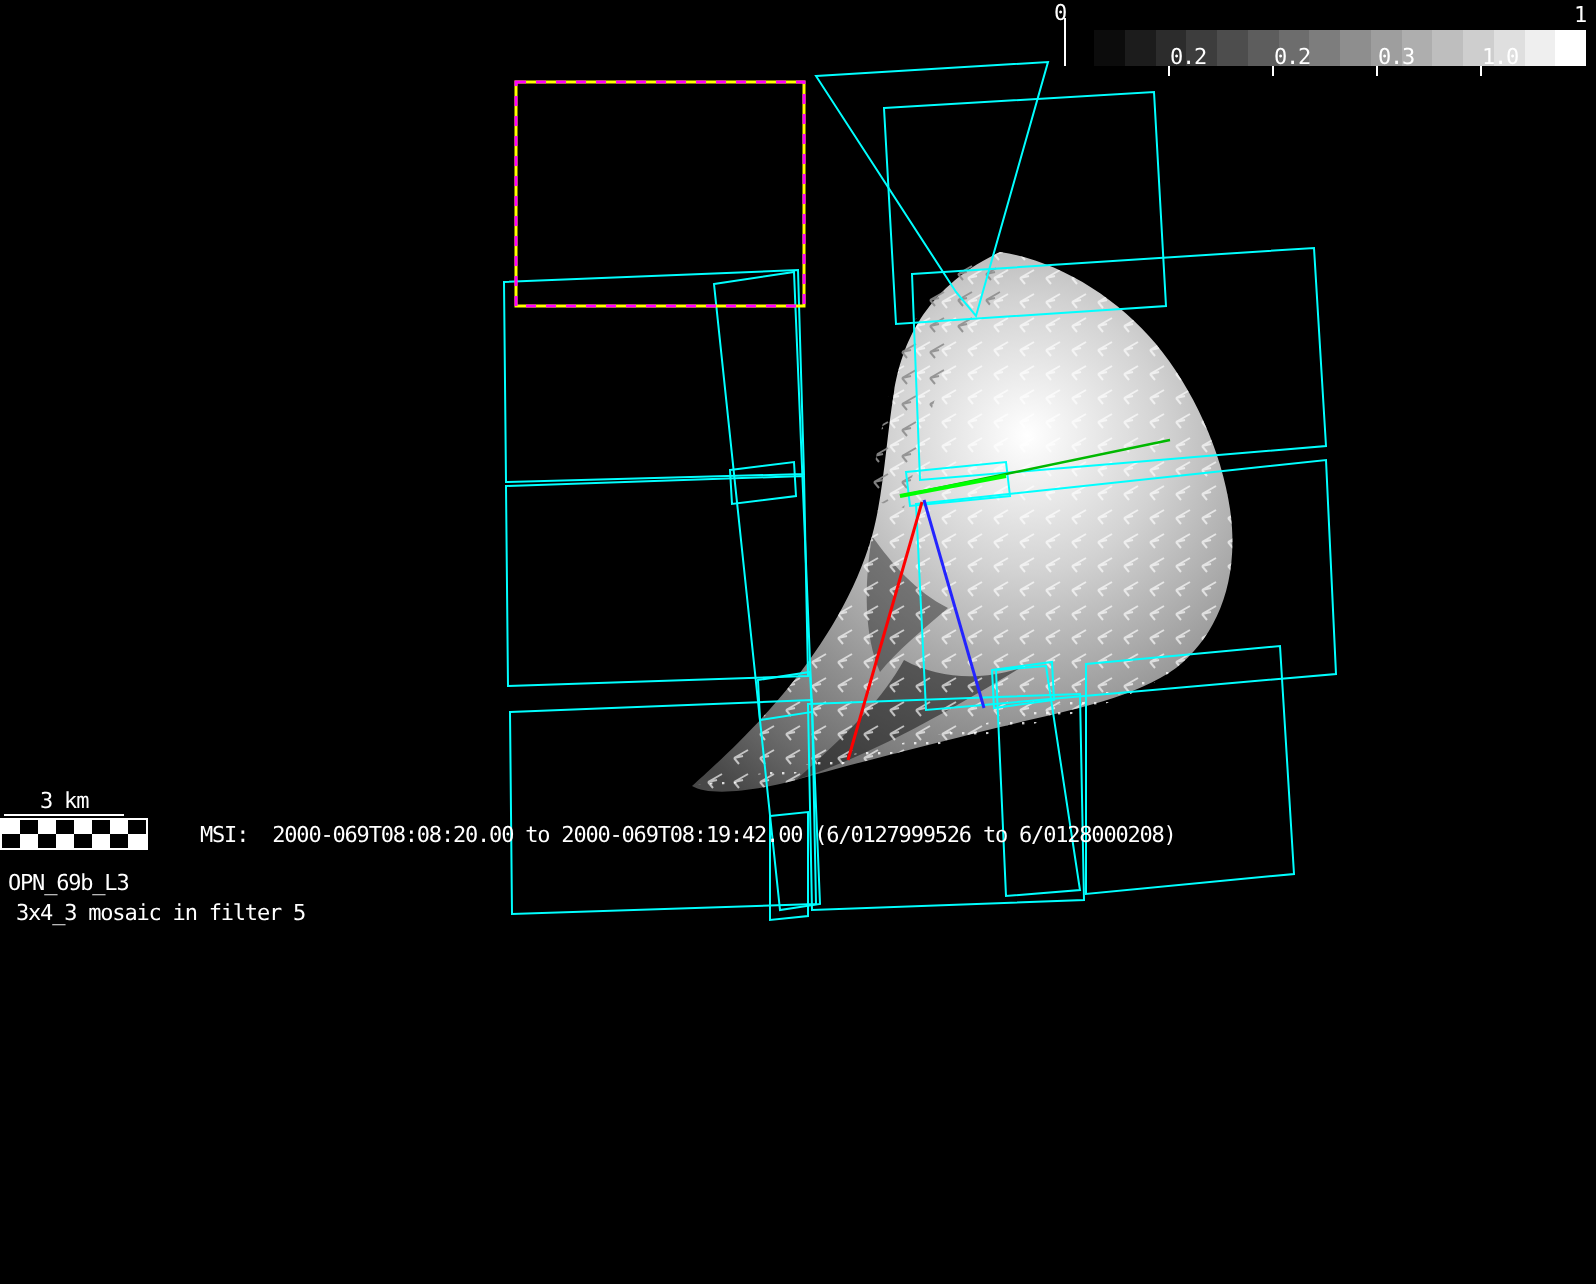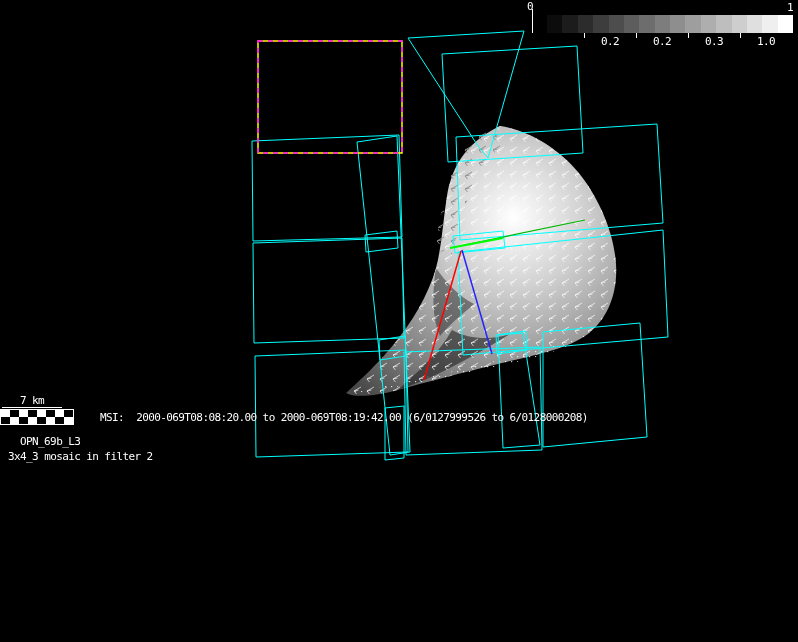--- a/index.html
+++ b/index.html
@@ -9,21 +9,21 @@
     color:#fff;
   }
   .scene{position:absolute;left:0;top:0;}
   .txt{
     position:absolute;font-size:11px;letter-spacing:-0.6px;line-height:13px;
     white-space:pre;color:#fff;z-index:5;
   }
   .cb-bar{position:absolute;left:547px;top:15px;width:246px;height:18px;z-index:4;}
   .cb-zeroline{position:absolute;left:532px;top:9px;width:1px;height:24px;background:#fff;z-index:4;}
   .cb-tick{position:absolute;width:1px;height:5px;top:33px;background:#fff;z-index:4;}
-  .cb-ticklabel{transform:translateX(-50%);top:35px;margin-left:16px;}
+  .cb-ticklabel{transform:translateX(-50%);top:22px;}
   .sb-underline{position:absolute;left:2px;top:407px;width:60px;height:1px;background:#fff;z-index:5;}
   .sb-checker{
     position:absolute;left:0px;top:409px;width:72px;height:14px;
     border:1px solid #fff;z-index:5;
   }
   .sb-row{width:72px;height:7px;}
   .sb-row.r1{background:repeating-linear-gradient(90deg,#fff 0 9px,#000 9px 18px);}
   .sb-row.r2{background:repeating-linear-gradient(90deg,#000 0 9px,#fff 9px 18px);}
 </style>
 </head>
@@ -106,27 +106,27 @@
     <div class="cb-tick" style="left:636px"></div>
     <div class="cb-tick" style="left:688px"></div>
     <div class="cb-tick" style="left:740px"></div>
     <span class="txt cb-ticklabel" style="left:594px">0.2</span>
     <span class="txt cb-ticklabel" style="left:646px">0.2</span>
     <span class="txt cb-ticklabel" style="left:698px">0.3</span>
     <span class="txt cb-ticklabel" style="left:750px">1.0</span>
   </div>
 
   <div>
-    <span class="txt" style="left:20px;top:394px">7 km</span>
+    <span class="txt" style="left:20px;top:394px">3 km</span>
     <div class="sb-underline"></div>
     <div class="sb-checker">
       <div class="sb-row r1"></div>
       <div class="sb-row r2"></div>
     </div>
   </div>
 
   <div>
     <span class="txt" style="left:100px;top:411px">MSI:  2000-069T08:08:20.00 to 2000-069T08:19:42.00 (6/0127999526 to 6/0128000208)</span>
-    <span class="txt" style="left:20px;top:435px">OPN_69b_L3</span>
-    <span class="txt" style="left:8px;top:450px">3x4_3 mosaic in filter 2</span>
+    <span class="txt" style="left:4px;top:435px">OPN_69b_L3</span>
+    <span class="txt" style="left:8px;top:450px">3x4_3 mosaic in filter 5</span>
   </div>
 
 </div>
 
 </body></html>

